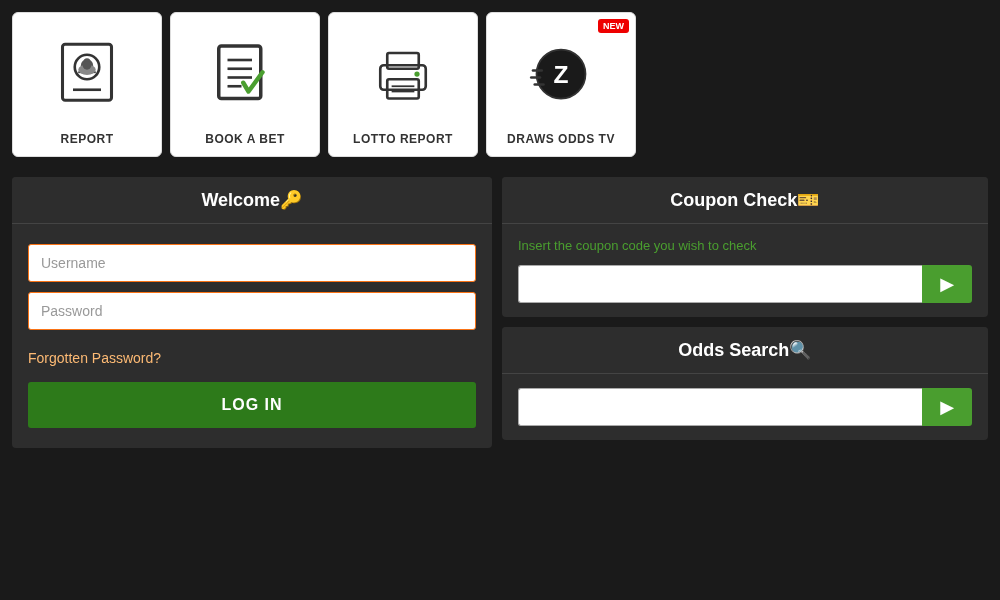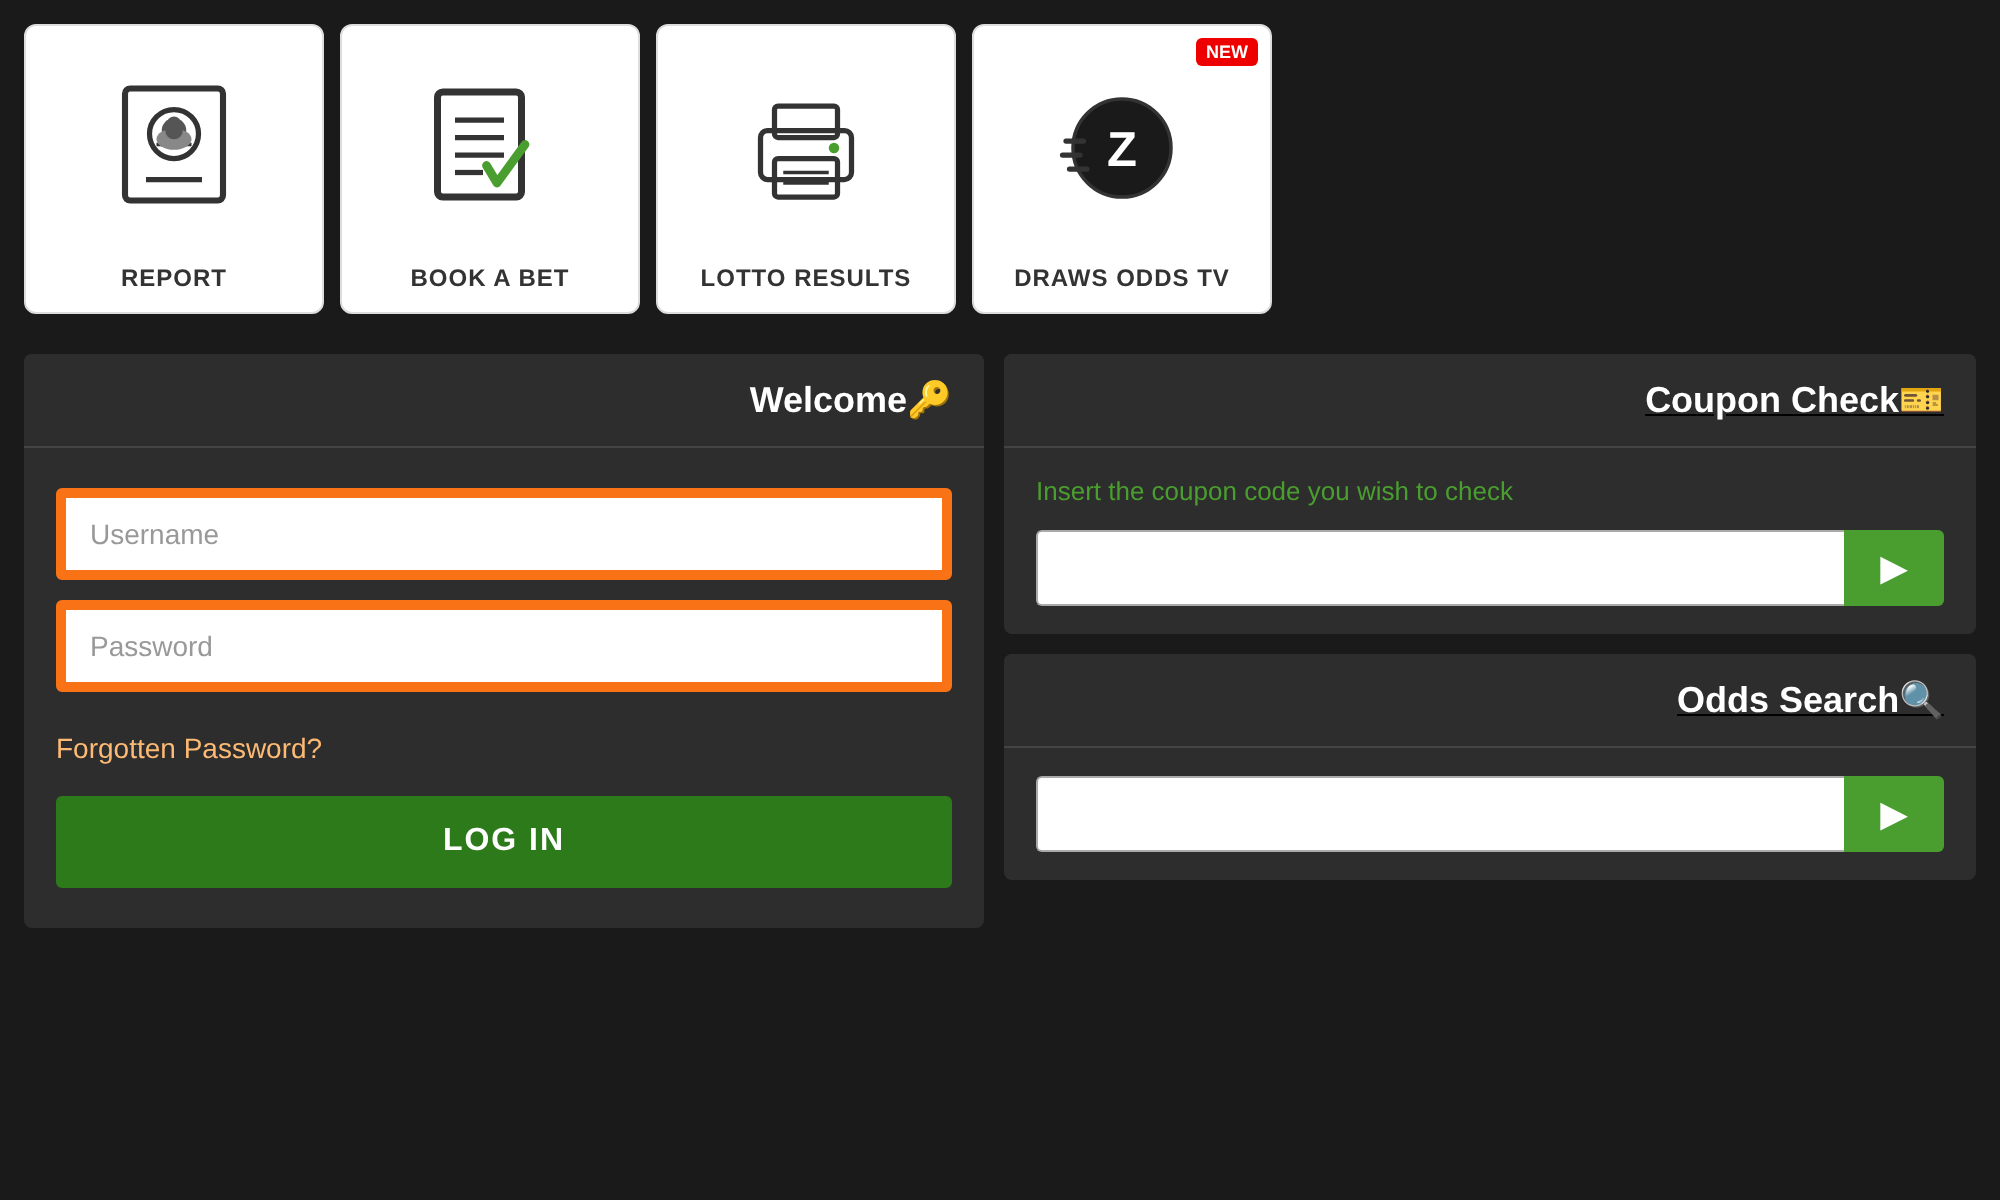--- a/index.html
+++ b/index.html
@@ -83,21 +83,21 @@
       flex: 0 0 480px;
       padding: 0;
       overflow: hidden;
     }
 
     .panel-header {
       background: #2d2d2d;
       padding: 12px 16px;
       display: flex;
       align-items: center;
-      justify-content: flex-end;
+      justify-content: center;
       border-bottom: 1px solid #444;
     }
 
     .panel-header h2 {
       color: #fff;
       font-size: 18px;
       font-weight: bold;
     }
 
     .panel-header .header-icon {
@@ -106,21 +106,21 @@
     }
 
     .panel-body {
       padding: 20px 16px;
     }
 
     .form-input {
       width: 100%;
       padding: 10px 12px;
       margin-bottom: 10px;
-      border: 5px solid #f97316;
+      border: 1px solid #f97316;
       border-radius: 3px;
       font-size: 14px;
       background: #fff;
       color: #333;
       outline: none;
     }
 
     .form-input::placeholder {
       color: #999;
     }
@@ -158,21 +158,20 @@
     .coupon-panel, .odds-panel {
       background: #2d2d2d;
       border-radius: 4px;
       overflow: hidden;
     }
 
     .coupon-panel .panel-header,
     .odds-panel .panel-header {
       background: #2d2d2d;
       border-bottom: 1px solid #444;
-      text-decoration: underline;
     }
 
     .coupon-body, .odds-body {
       padding: 14px 16px;
     }
 
     .coupon-hint {
       color: #4a9e2f;
       font-size: 13px;
       margin-bottom: 12px;
@@ -257,21 +256,21 @@
         <rect x="22" y="16" width="36" height="18" rx="2" fill="none" stroke="#333" stroke-width="3"></rect>
 
         <rect x="22" y="46" width="36" height="22" rx="2" fill="none" stroke="#333" stroke-width="3"></rect>
 
         <line x1="27" y1="54" x2="53" y2="54" stroke="#333" stroke-width="2"></line>
         <line x1="27" y1="60" x2="53" y2="60" stroke="#333" stroke-width="2"></line>
 
         <circle cx="56" cy="40" r="3" fill="#4a9e2f"></circle>
       </svg>
     </div>
-    <span class="tile-label">LOTTO RESULTS</span>
+    <span class="tile-label">LOTTO REPORT</span>
   </div>
 
 
   <div class="nav-tile">
     <span class="new-badge">NEW</span>
     <div class="tile-icon">
       <svg class="icon-svg" viewBox="0 0 80 80" xmlns="http://www.w3.org/2000/svg">
 
         <circle cx="40" cy="40" r="28" fill="#1a1a1a" stroke="#333" stroke-width="2"></circle>
 

